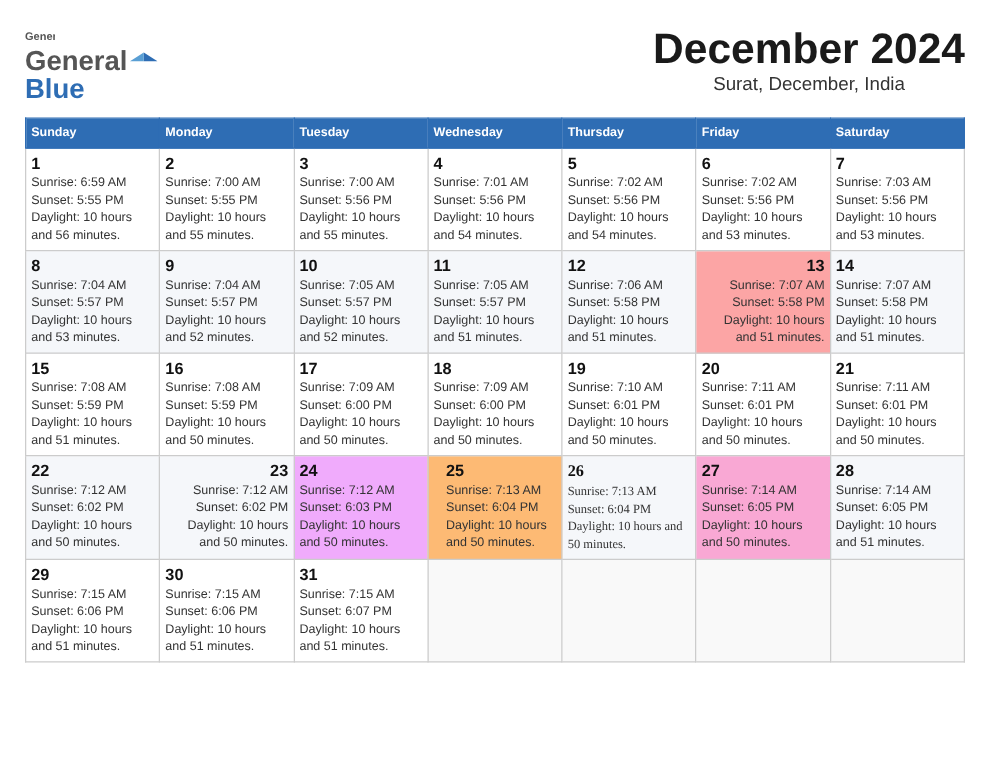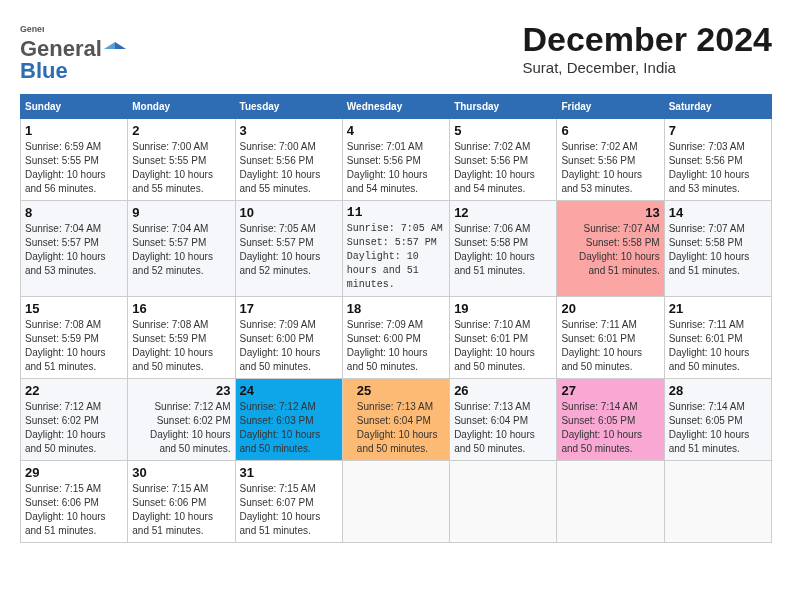--- a/index.html
+++ b/index.html
@@ -20,21 +20,21 @@
       display: flex;
       flex-direction: column;
       align-items: flex-start;
     }
     .logo-arrow {
       width: 24px;
       height: 14px;
       margin-top: 2px;
     }
     .title-section {
-      text-align: left;
+      text-align: center;
     }
     .month-title {
       font-size: 34px;
       font-weight: bold;
       color: #1a1a1a;
     }
     .location {
       font-size: 15px;
       color: #333;
     }
@@ -192,21 +192,21 @@
       </div>
     </td>
         <td style="background: rgb(245, 247, 250);">
       <div class="day-number">10</div>
       <div class="day-detail">
         Sunrise: 7:05 AM<br>
         Sunset: 5:57 PM<br>
         Daylight: 10 hours and 52 minutes.
       </div>
     </td>
-        <td style="background: rgb(245, 247, 250); font-family: Liberation Mono, monospace;">
+        <td style="background: rgb(245, 247, 250);">
       <div class="day-number">11</div>
       <div class="day-detail">
         Sunrise: 7:05 AM<br>
         Sunset: 5:57 PM<br>
         Daylight: 10 hours and 51 minutes.
       </div>
     </td>
         <td style="background: rgb(245, 247, 250);">
       <div class="day-number">12</div>
       <div class="day-detail">
@@ -300,37 +300,37 @@
       </div>
     </td>
         <td style="background: rgb(245, 247, 250); text-align: right;">
       <div class="day-number">23</div>
       <div class="day-detail">
         Sunrise: 7:12 AM<br>
         Sunset: 6:02 PM<br>
         Daylight: 10 hours and 50 minutes.
       </div>
     </td>
-        <td style="background: #0ea5e9;">
+        <td style="background: #f0abfc;">
       <div class="day-number">24</div>
       <div class="day-detail">
         Sunrise: 7:12 AM<br>
         Sunset: 6:03 PM<br>
         Daylight: 10 hours and 50 minutes.
       </div>
     </td>
         <td style="background: #fdba74; padding-left: 14px;">
       <div class="day-number">25</div>
       <div class="day-detail">
         Sunrise: 7:13 AM<br>
         Sunset: 6:04 PM<br>
         Daylight: 10 hours and 50 minutes.
       </div>
     </td>
-        <td style="background: rgb(245, 247, 250);">
+        <td style="background: rgb(245, 247, 250); font-family: Liberation Serif, serif;">
       <div class="day-number">26</div>
       <div class="day-detail">
         Sunrise: 7:13 AM<br>
         Sunset: 6:04 PM<br>
         Daylight: 10 hours and 50 minutes.
       </div>
     </td>
         <td style="background: #f9a8d4; margin-left: 44px;">
       <div class="day-number">27</div>
       <div class="day-detail">

